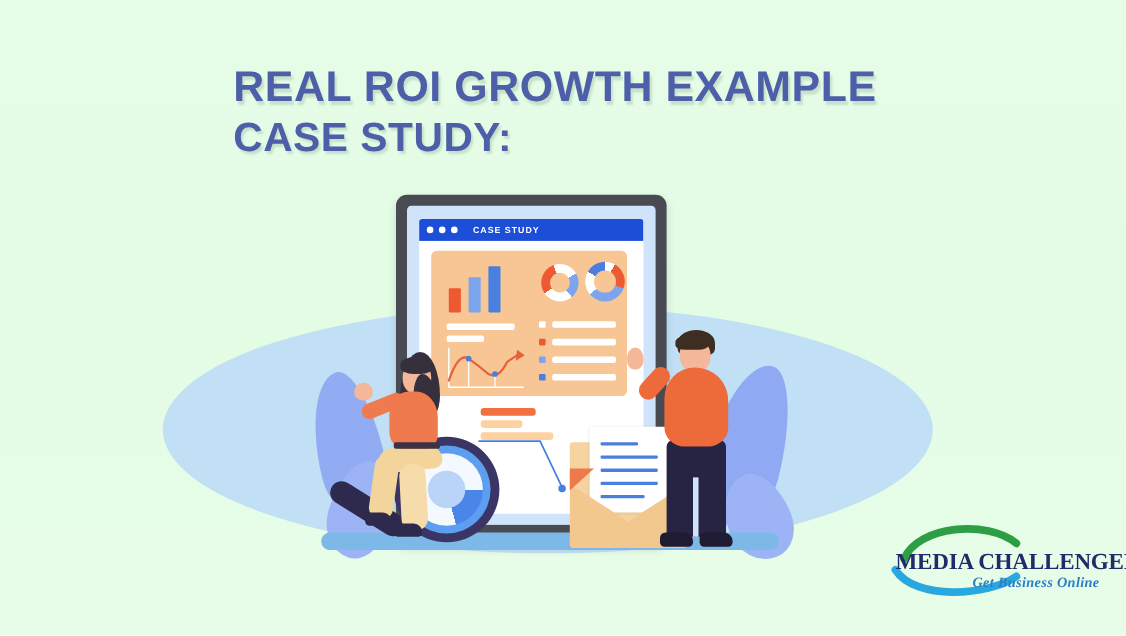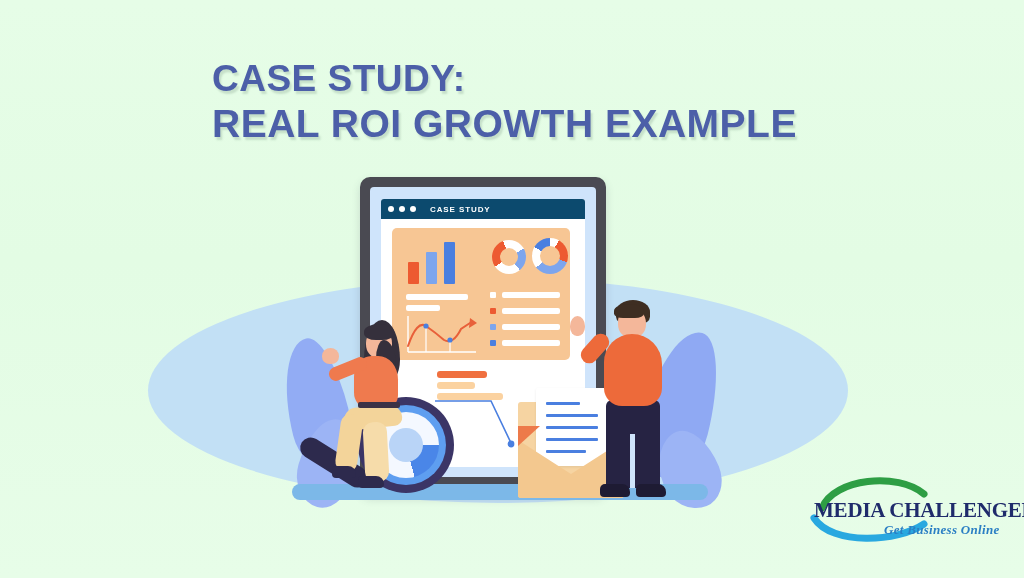--- a/index.html
+++ b/index.html
@@ -126,21 +126,21 @@
     left: 381px; top: 199px;
     width: 204px; height: 268px;
     background: #ffffff;
     border-radius: 3px;
     overflow: hidden;
   }
   #browser-bar {
     position: absolute;
     left: 0; top: 0;
     width: 100%; height: 20px;
-    background: #0c4a6e;
+    background: #1d4ed8;
     display: flex;
     align-items: center;
     padding-left: 7px;
     box-sizing: border-box;
   }
   .win-dot {
     width: 6px; height: 6px;
     border-radius: 50%;
     background: #ffffff;
     margin-right: 5px;
@@ -577,22 +577,22 @@
       <div class="abs" id="man-hair"></div>
       <div class="abs" id="man-head"></div>
       <div class="abs" id="man-hair-front"></div>
       <div class="abs" id="man-torso"></div>
       <div class="abs" id="man-arm"></div>
       <div class="abs" id="man-hand"></div>
     </div>
   </div>
 
   <div id="title-block">
+    <div class="title-line" id="title-line-2">REAL ROI GROWTH EXAMPLE</div>
     <div class="title-line" id="title-line-1">CASE STUDY:</div>
-    <div class="title-line" id="title-line-2">REAL ROI GROWTH EXAMPLE</div>
   </div>
 
   <div id="logo-block">
     <svg id="logo-arcs" width="214" height="74" viewBox="0 0 214 74">
       <path d="M16,36 C28,6 92,0 118,22" fill="none" stroke="#2e9e44" stroke-width="7" stroke-linecap="round"></path>
       <path d="M8,46 C26,74 92,70 118,52" fill="none" stroke="#29a8e0" stroke-width="7" stroke-linecap="round"></path>
     </svg>
     <div id="logo-main">MEDIA CHALLENGERS</div>
     <div id="logo-tagline">Get Business Online</div>
   </div>

